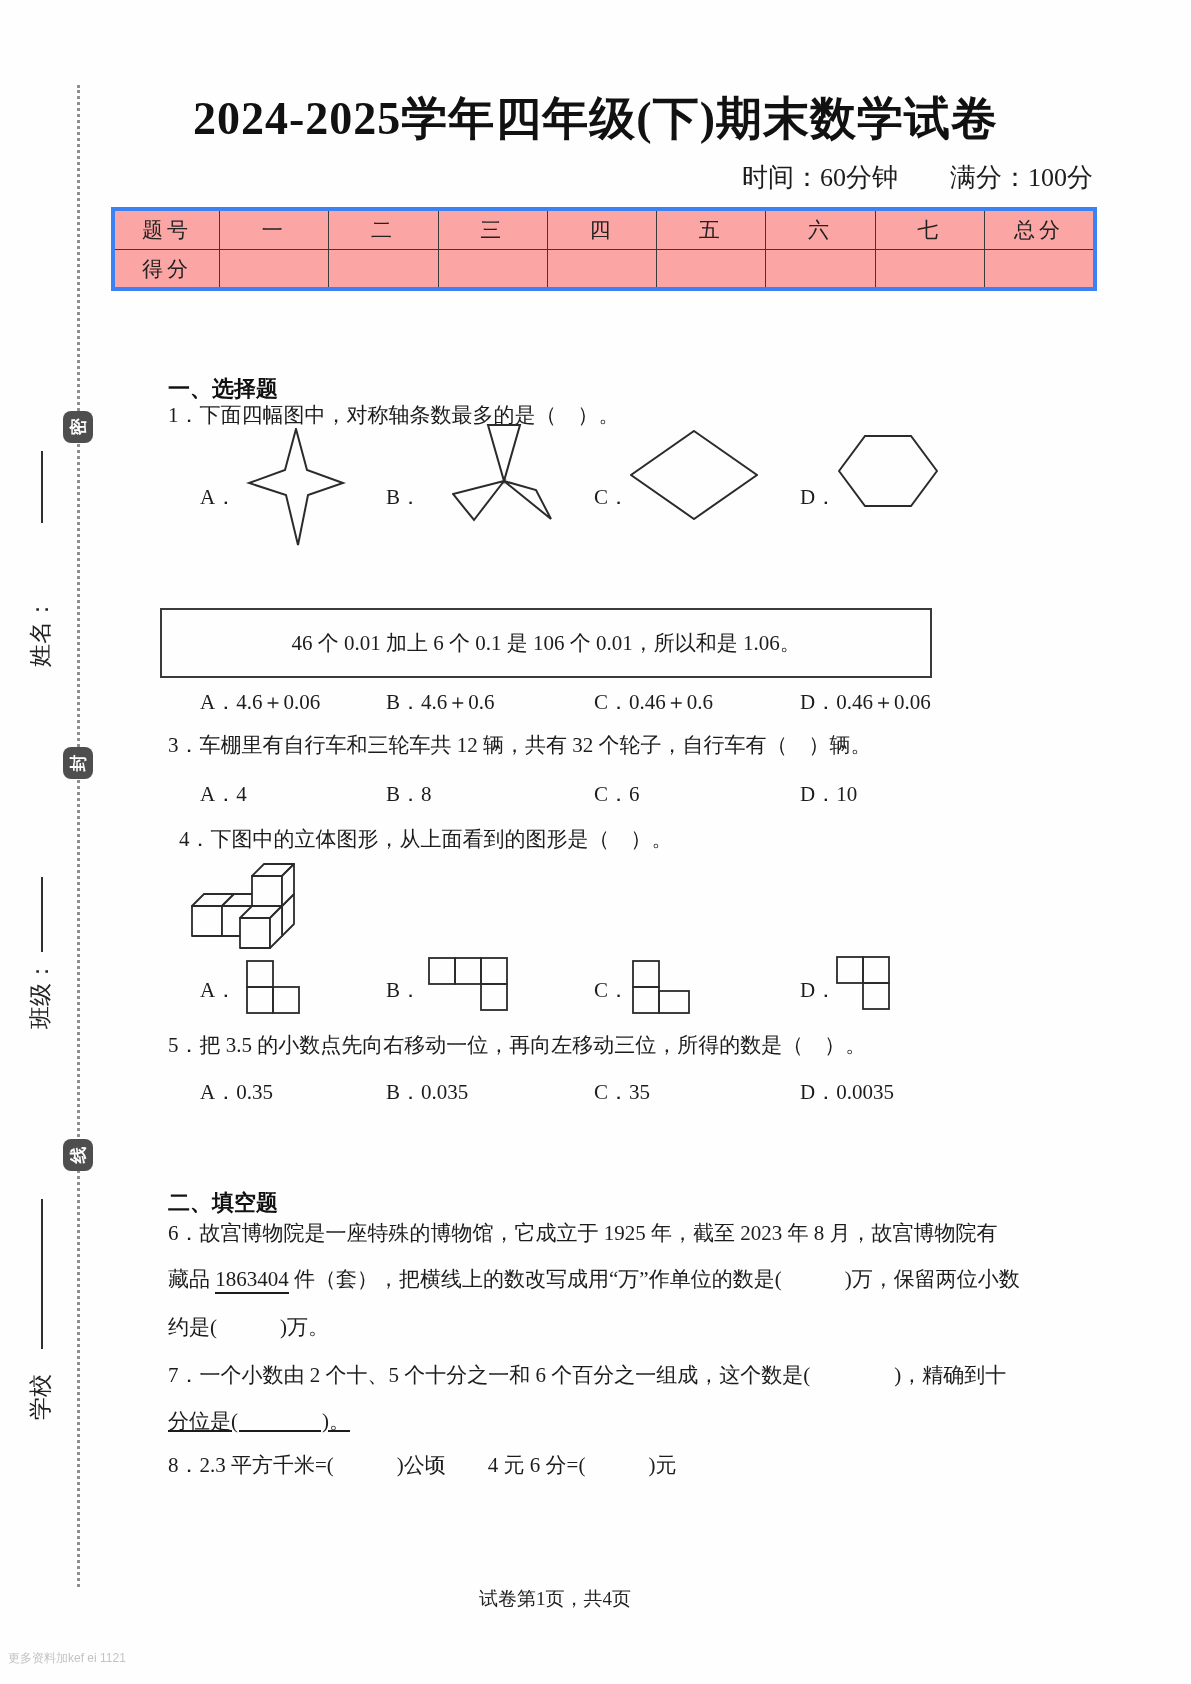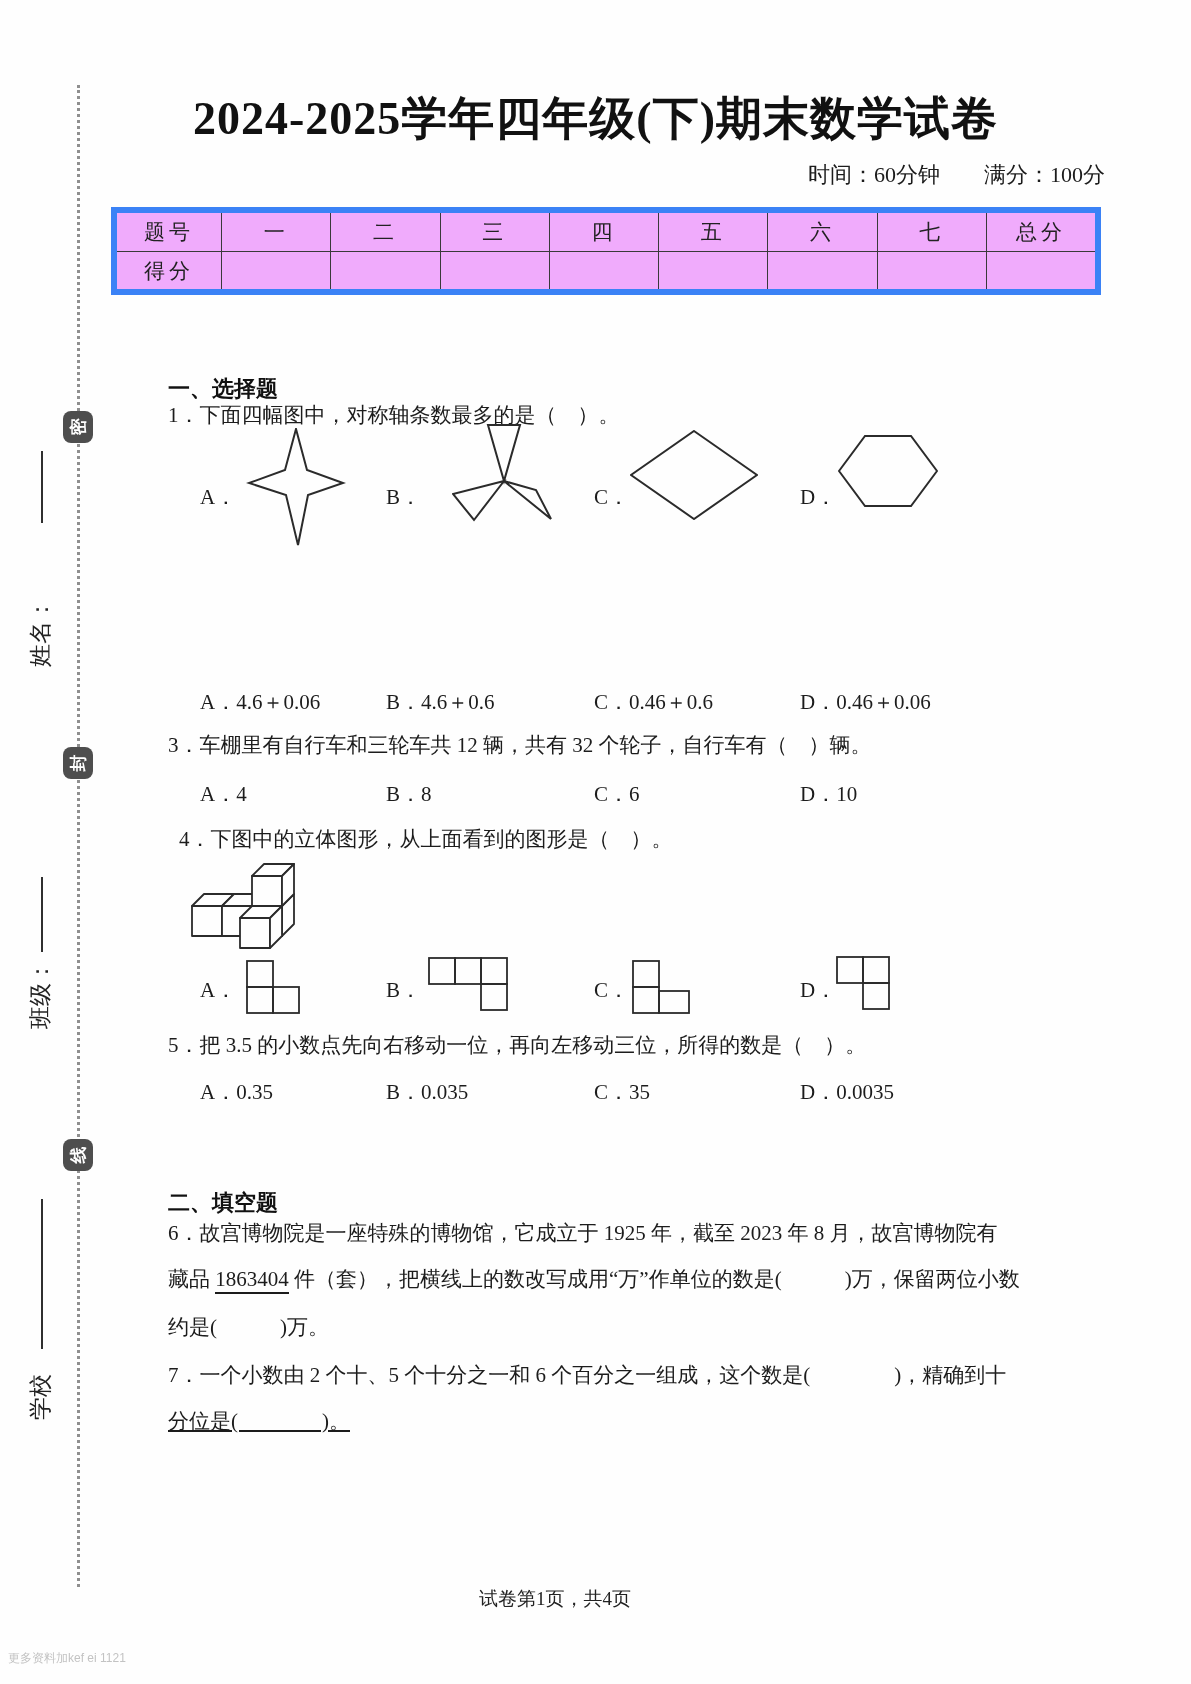--- a/index.html
+++ b/index.html
@@ -7,25 +7,25 @@
     position:relative;width:1191px;height:1684px;margin:0 auto;
     background:#fefefe;overflow:hidden;
     font-family:"Liberation Serif","DejaVu Serif",serif;
     color:#1c1c1c;
   }
   .t{position:absolute;white-space:nowrap;font-size:21px;line-height:30px;color:#1c1c1c;}
   .title{
     position:absolute;left:0;right:0;top:88px;text-align:center;
     font-size:46px;font-weight:900;letter-spacing:1px;color:#111;
   }
-  .meta{position:absolute;right:86px;top:160px;font-size:22px;color:#1c1c1c;white-space:nowrap;}
+  .meta{position:absolute;right:98px;top:160px;font-size:26px;color:#1c1c1c;white-space:nowrap;}
   .score-table{
     position:absolute;left:111px;top:207px;width:978px;
     display:grid;grid-template-columns:104px repeat(8,1fr);grid-auto-rows:38px;
-    border:6px solid #3b82f6;background:#f0abfc;
+    border:4px solid #3b82f6;background:#fca5a5;
   }
   .st-cell{
     border-left:1.6px solid #3a3a3a;border-top:1.6px solid #3a3a3a;
     display:flex;align-items:center;justify-content:center;
     font-size:21px;letter-spacing:4px;color:#222;
   }
   .st-cell.r0{border-top:none;}
   .st-cell.c0{border-left:none;}
   .sec-head{position:absolute;font-size:22px;font-weight:bold;color:#111;white-space:nowrap;margin-top:12px;}
   .opt{position:absolute;white-space:nowrap;font-size:21px;color:#1c1c1c;}
@@ -124,20 +124,21 @@
     <polygon points="52,57 1,70 22,96" fill="#fefefe" stroke="#2b2b2b" stroke-width="2"></polygon>
     <polygon points="52,57 84,66 99,95" fill="#fefefe" stroke="#2b2b2b" stroke-width="2"></polygon>
   </svg>
   <svg class="shape" style="left:630px;top:430px;" width="128" height="90" viewBox="0 0 128 90">
     <polygon points="64,1 127,45 64,89 1,45" fill="#fefefe" stroke="#2b2b2b" stroke-width="2"></polygon>
   </svg>
   <svg class="shape" style="left:838px;top:435px;" width="100" height="72" viewBox="0 0 100 72">
     <polygon points="27,1 73,1 99,36 73,71 27,71 1,36" fill="#fefefe" stroke="#2b2b2b" stroke-width="2"></polygon>
   </svg>
 
+  <div class="q2box">46 个 0.01 加上 6 个 0.1 是 106 个 0.01，所以和是 1.06。</div>
   <div class="opt" style="left:200px;top:688px;">A．4.6＋0.06</div>
   <div class="opt" style="left:386px;top:688px;">B．4.6＋0.6</div>
   <div class="opt" style="left:594px;top:688px;">C．0.46＋0.6</div>
   <div class="opt" style="left:800px;top:688px;">D．0.46＋0.06</div>
 
   <div class="t" style="left:168px;top:730px;">3．车棚里有自行车和三轮车共 12 辆，共有 32 个轮子，自行车有（　）辆。</div>
   <div class="opt" style="left:200px;top:780px;">A．4</div>
   <div class="opt" style="left:386px;top:780px;">B．8</div>
   <div class="opt" style="left:594px;top:780px;">C．6</div>
   <div class="opt" style="left:800px;top:780px;">D．10</div>
@@ -206,17 +207,18 @@
 
   <div class="t" style="left:168px;top:1218px;">6．故宫博物院是一座特殊的博物馆，它成立于 1925 年，截至 2023 年 8 月，故宫博物院有</div>
   <div class="t" style="left:168px;top:1264px;">
     <span>藏品 </span><span class="underlined">1863404</span><span> 件（套），把横线上的数改写成用“万”作单位的数是(　　　)万，保留两位小数</span>
   </div>
   <div class="t" style="left:168px;top:1312px;">约是(　　　)万。</div>
 
   <div class="t" style="left:168px;top:1360px;">7．一个小数由 2 个十、5 个十分之一和 6 个百分之一组成，这个数是(　　　　)，精确到十</div>
   <div class="t" style="left:168px;top:1406px;text-decoration:underline;">分位是(　　　　)。</div>
 
+  <div class="t" style="left:168px;top:1450px;">8．2.3 平方千米=(　　　)公顷　　4 元 6 分=(　　　)元</div>
 
   <div class="footer">试卷第1页，共4页</div>
   <div class="watermark">更多资料加kef ei 1121</div>
 
 </div>
 
 </body></html>

